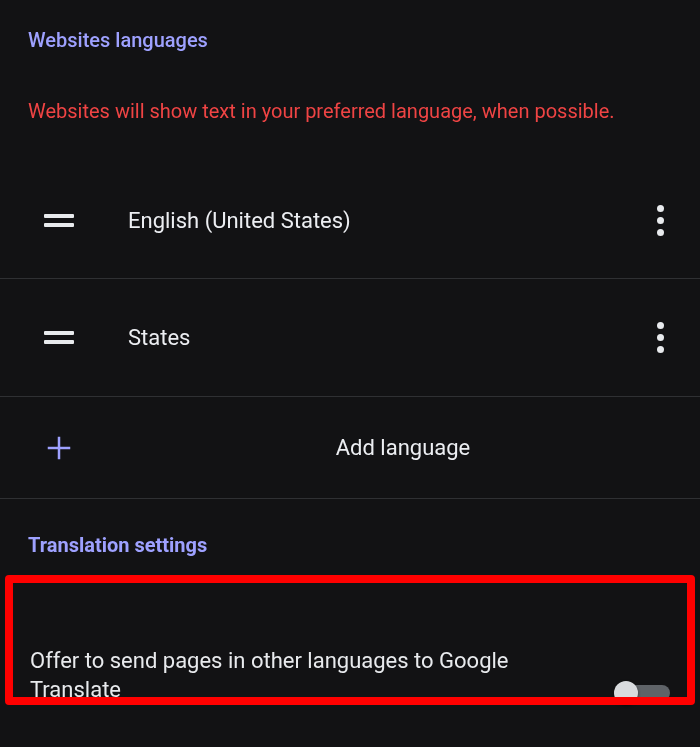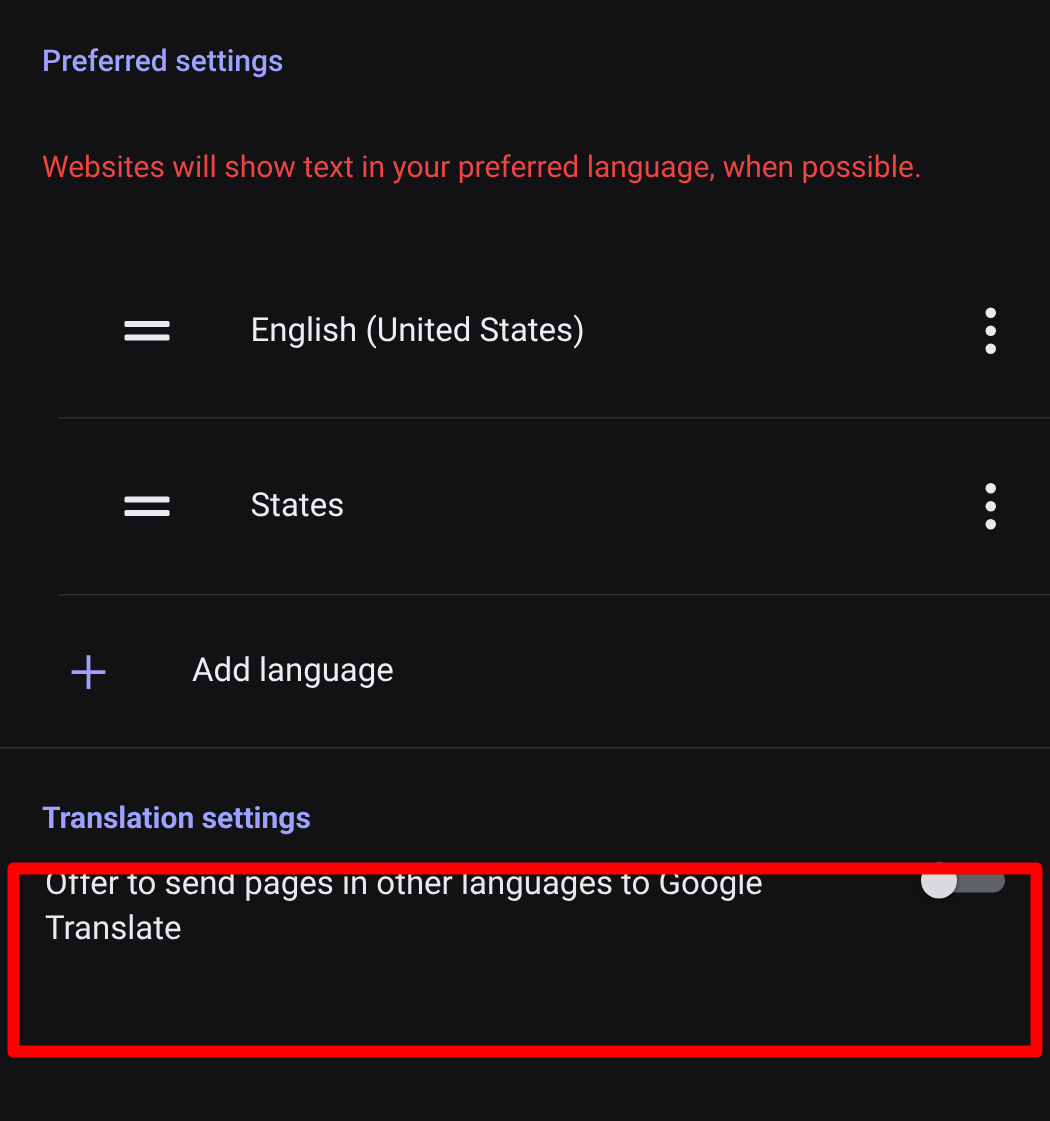--- a/index.html
+++ b/index.html
@@ -32,21 +32,20 @@
   .lang-list {
     margin-top: 36px;
   }
   .lang-row {
     display: flex;
     align-items: center;
     height: 118px;
     padding: 0 22px 0 44px;
     border-bottom: 1px solid #2f3033;
     cursor: pointer;
-    margin-left: 39px;
   }
   .lang-row:first-child {
     border-top: 1px solid transparent;
   }
   .drag-icon {
     width: 30px;
     display: flex;
     flex-direction: column;
     gap: 5px;
     align-items: center;
@@ -81,20 +80,21 @@
     border-radius: 50%;
     background: #e8eaed;
   }
   .add-row {
     display: flex;
     align-items: center;
     height: 102px;
     padding: 0 22px 0 44px;
     border-bottom: 1px solid #2f3033;
     cursor: pointer;
+    text-align: center;
   }
   .plus-icon {
     width: 30px;
     height: 30px;
     display: flex;
     align-items: center;
     justify-content: center;
     color: #9ea1ff;
   }
   .plus-icon svg { display: block; }
@@ -121,21 +121,21 @@
     pointer-events: none;
   }
 
   .toggle-row {
     position: absolute;
     left: 0;
     top: 575px;
     width: 700px;
     height: 130px;
     display: flex;
-    align-items: flex-start;
+    align-items: flex-end;
     padding: 0 30px 0 30px;
     cursor: pointer;
     gap: 14px;
   }
   .toggle-text {
     flex: 1;
     font-size: 22px;
     line-height: 1.35;
     color: #e8eaed;
     padding-right: 24px;
@@ -164,21 +164,21 @@
     background: #d9dbde;
     border-radius: 50%;
     box-shadow: 0 1px 3px rgba(0,0,0,.5);
   }
 </style>
 </head>
 <body>
 
 <div class="page">
 
-  <div class="section-title">Preferred settings</div>
+  <div class="section-title">Websites languages</div>
 
   <div class="section-desc">Websites will show text in your preferred language, when possible.</div>
 
   <div class="lang-list">
 
     <div class="lang-row">
       <div class="drag-icon">
         <div class="bar"></div>
           <div class="bar"></div>
       </div>

